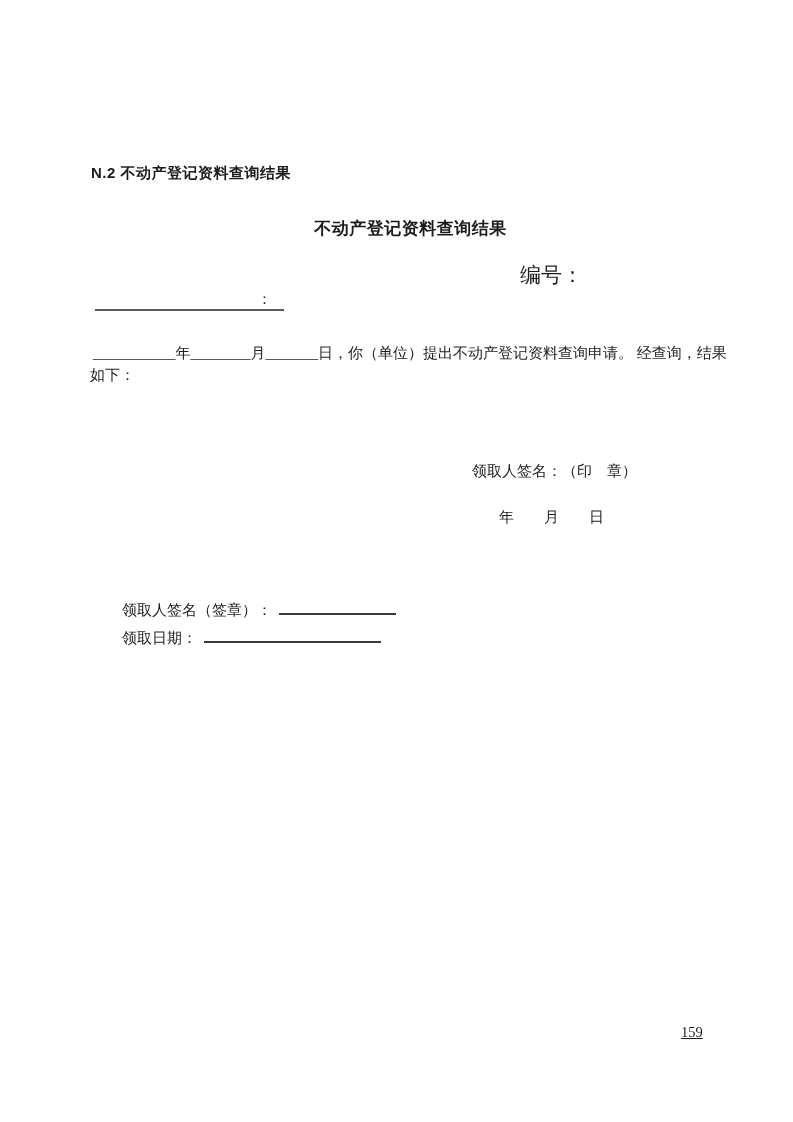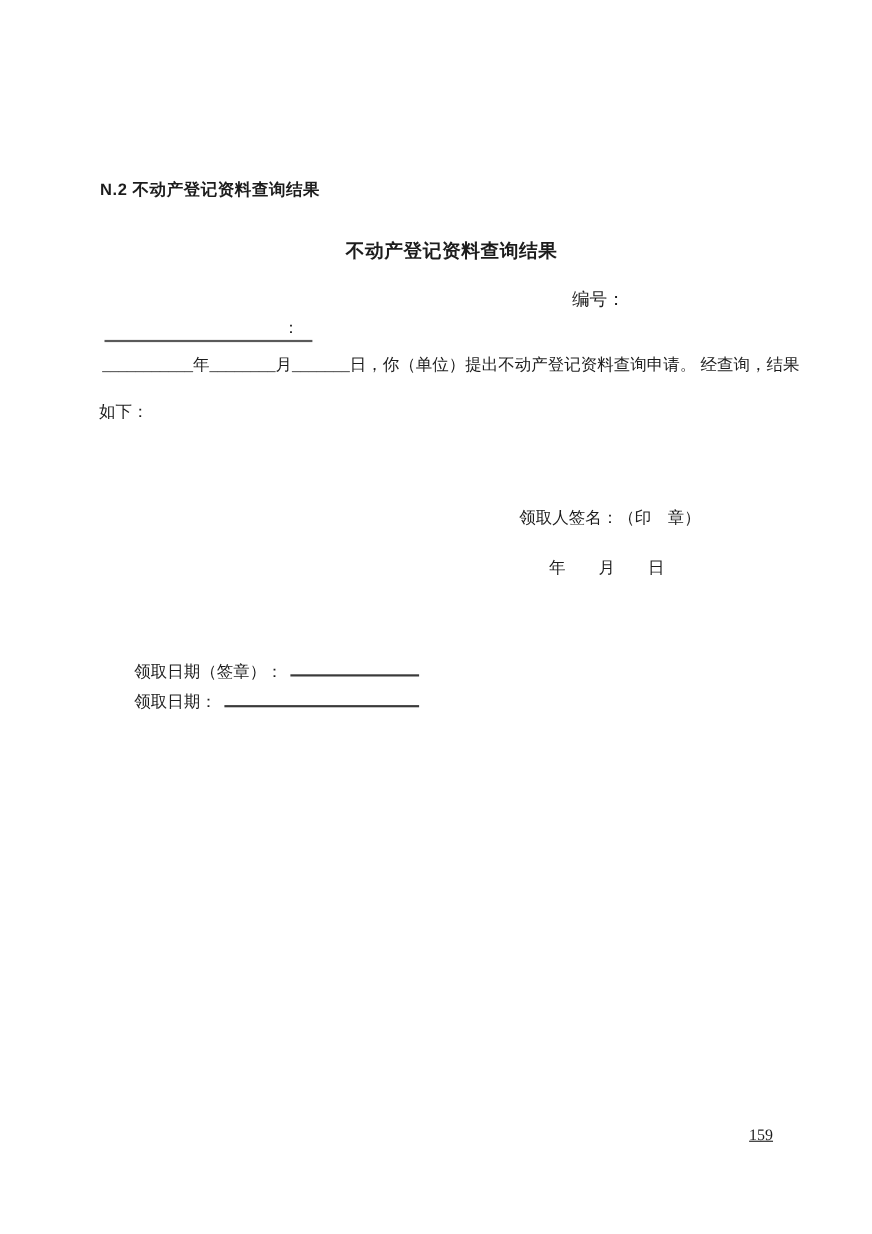--- a/index.html
+++ b/index.html
@@ -36,36 +36,36 @@
     right: 0;
     top: 219px;
     text-align: center;
     font-size: 17px;
     letter-spacing: 0.5px;
     padding-left: 28px; 
   }
   .serial {
     left: 520px;
     top: 263px;
-    font-size: 16px;
+    font-size: 21px;
   }
   .addressee-blank {
     left: 95px;
     top: 290px;
     width: 189px;
     height: 21px;
     border-bottom: 2px solid #5a5a5a;
     text-align: right;
     padding-right: 12px;
     box-sizing: border-box;
     font-size: 15px;
   }
   .body-line1 {
     left: 93px;
-    top: 323px;
+    top: 344px;
     font-size: 15px;
   }
   .body-line2 {
     left: 90px;
     top: 366px;
     font-size: 15px;
   }
   .registry-seal {
     left: 472px;
     top: 462px;
@@ -118,21 +118,21 @@
 
   <div class="abs body-line1">___________年________月_______日，你（单位）提出不动产登记资料查询申请。 经查询，结果</div>
 
   <div class="abs body-line2">如下：</div>
 
   <div class="abs registry-seal">领取人签名：（印　章）</div>
 
   <div class="abs date-line">年　　月　　日</div>
 
   <div class="abs sign-row">
-    <span>领取日期（签章）：</span><span class="blank-line blank-sign"></span>
+    <span>领取人签名（签章）：</span><span class="blank-line blank-sign"></span>
   </div>
 
   <div class="abs receive-row">
     <span>领取日期：</span><span class="blank-line blank-date"></span>
   </div>
 
   <div class="abs page-number">159</div>
 
 </div>
 

